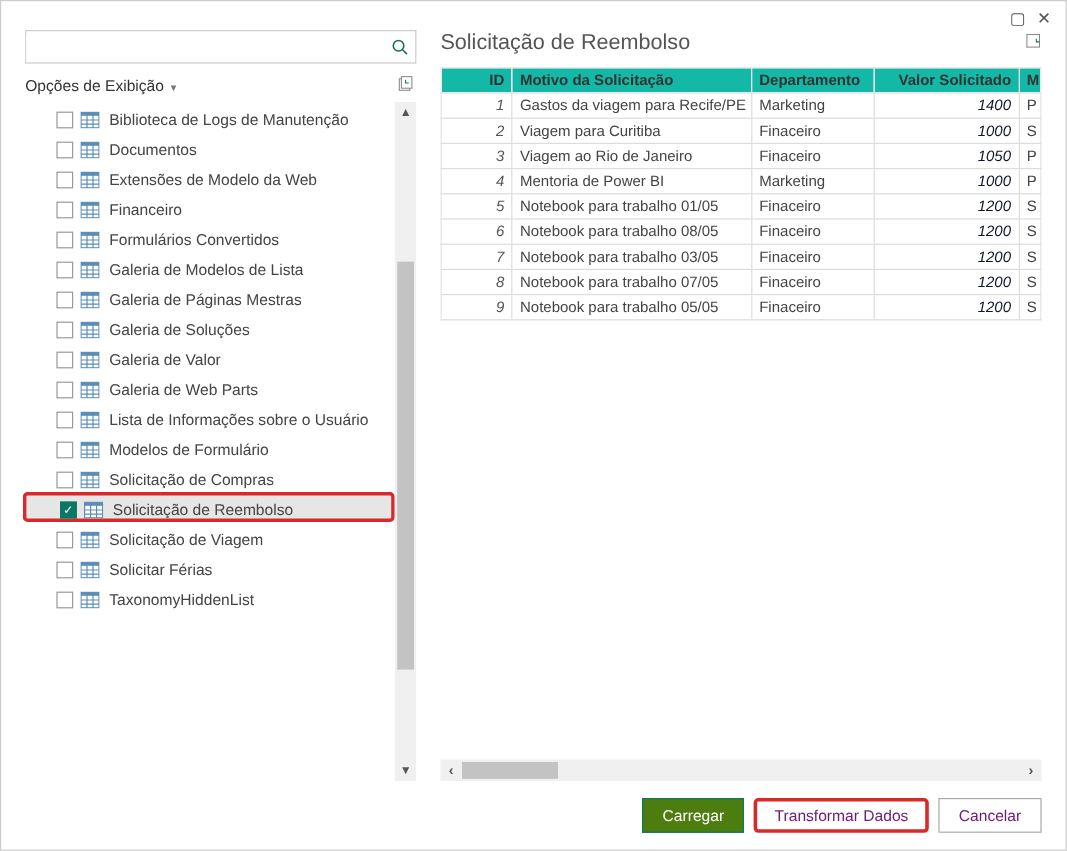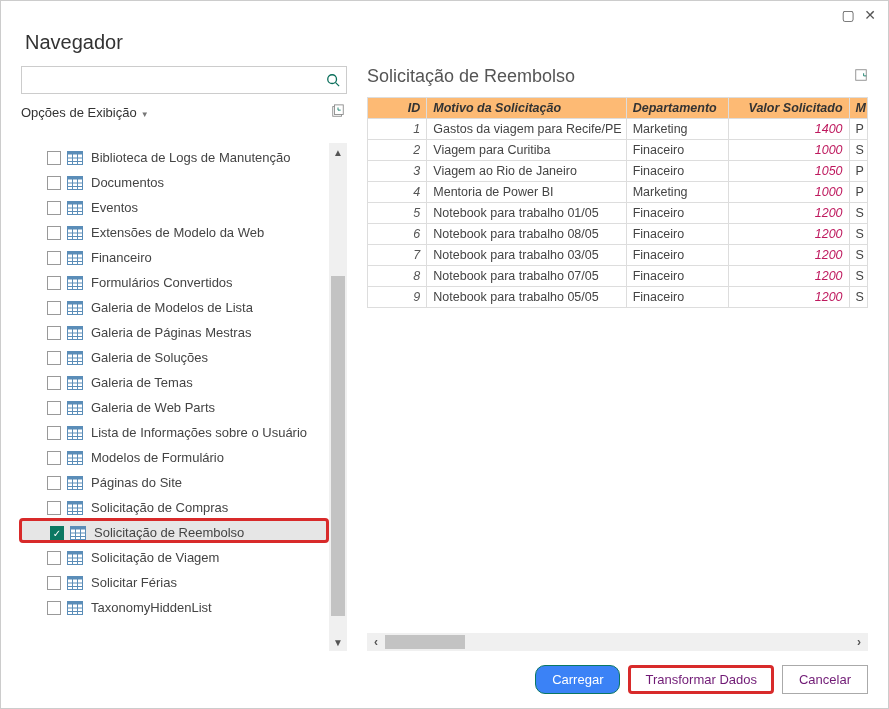--- a/index.html
+++ b/index.html
@@ -6,21 +6,21 @@
 body { font-family: "Segoe UI", Tahoma, sans-serif; font-size: 13px; color: #333; background: #f5f5f5; }
 .dialog { width: 889px; height: 709px; background: #fff; border: 1px solid #ccc; position: relative; display: flex; flex-direction: column; box-shadow: 0 2px 8px rgba(0,0,0,0.15);}
 .titlebar { display: flex; justify-content: flex-end; align-items: center; padding: 4px 8px 0 8px; height: 24px;}
 .titlebar span { width: 20px; height: 20px; display: inline-flex; align-items: center; justify-content: center; font-size: 14px; color: #555; cursor: pointer; margin-left: 2px;}
 .header-title { font-size: 20px; color: #333; padding: 6px 24px 12px 24px; font-weight: 400;}
 .content { display: flex; flex: 1; padding: 0 12px; overflow: hidden;}
 .left-panel { width: 340px; display: flex; flex-direction: column; padding: 0 6px;}
 .search-box { border: 1px solid #ccc; display: flex; align-items: center; height: 28px; margin-bottom: 10px; margin-left: 2px;}
 .search-box input { flex: 1; border: none; outline: none; padding: 4px 8px; font-size: 13px; }
 .search-icon { width: 26px; display: flex; align-items: center; justify-content: center; color: #0a6e5a; font-size: 15px;}
-.display-options { display: flex; align-items: center; justify-content: space-between; margin-bottom: 22px; padding: 0 2px;}
+.display-options { display: flex; align-items: center; justify-content: space-between; margin-bottom: 5px; padding: 0 2px;}
 .dropdown-caret { font-size: 8px; margin-left: 4px; color: #777;}
 .refresh-icon { color: #777; font-size: 14px;}
 .tree-container { flex: 1; position: relative; overflow: hidden;}
 .tree-list { position: absolute; left: 0; top: 0; right: 18px; bottom: 0; overflow: hidden;}
 .tree-item { display: flex; align-items: flex-end; padding: 3px 4px 3px 28px; cursor: pointer; height: 25px;}
 .tree-item.selected { background: #e6e6e6; border: 3px solid #d82a2a; border-radius: 4px; padding-top: 0px; padding-bottom: 0px;}
 .tree-checkbox { width: 14px; height: 14px; border: 1px solid #999; margin-right: 6px; display: inline-flex; align-items: center; justify-content: center; background: #fff; flex-shrink: 0;}
 .tree-checkbox.checked { background: #0a7862; border-color: #0a7862; color: #fff; font-size: 10px;}
 .table-icon { width: 16px; height: 14px; margin-right: 8px; display: inline-block; flex-shrink: 0;}
 .table-icon svg { width: 16px; height: 14px;}
@@ -28,48 +28,47 @@
 .vscroll { position: absolute; right: 0; top: 0; bottom: 0; width: 18px; background: #f0f0f0; display: flex; flex-direction: column; align-items: center;}
 .vscroll-arrow { height: 18px; width: 18px; display: flex; align-items: center; justify-content: center; color: #555; font-size: 10px;}
 .vscroll-thumb { width: 14px; background: #c3c3c3; border-radius: 0;}
 .right-panel { flex: 1; padding: 0 8px 0 14px; display: flex; flex-direction: column;}
 .preview-header { display: flex; justify-content: space-between; align-items: center; margin-bottom: 10px;}
 .preview-title { font-size: 18px; color: #555; font-weight: 400;}
 .preview-icon { color: #888; font-size: 14px;}
 .data-table-wrap { flex: 1; overflow: hidden; position: relative;}
 .data-table { border-collapse: collapse; width: 100%; table-layout: fixed;}
 .data-table th, .data-table td { border: 1px solid #ddd; padding: 3px 6px; text-align: left; font-size: 12.5px; white-space: nowrap; overflow: hidden; height: 21px; color: #444;}
-.data-table th { background: #fdba74; font-weight: 600; color: #333; font-style: italic;}
+.data-table th { background: #14b8a6; font-weight: 600; color: #333;}
 .data-table .col-id { width: 58px; text-align: right;}
 .data-table .col-motivo { width: 195px;}
 .data-table .col-dept { width: 100px; margin-top: 48px;}
 .data-table .col-valor { width: 118px; text-align: right;}
 .data-table .col-m { width: 18px;}
 .data-table td.col-id { text-align: right; font-style: italic; color: #555;}
-.data-table td.col-valor { text-align: right; font-style: italic; color: #be185d;}
+.data-table td.col-valor { text-align: right; font-style: italic; color: #0f172a;}
 .hscroll { display: flex; align-items: center; height: 18px; background: #f0f0f0; margin-top: auto;}
 .hscroll-arrow { width: 18px; height: 18px; display: flex; align-items: center; justify-content: center; color: #555; font-size: 12px; font-weight: bold;}
 .hscroll-track { flex: 1; height: 14px; position: relative;}
 .hscroll-thumb { height: 14px; width: 80px; background: #c3c3c3; position: absolute; left: 0;}
 .footer { padding: 14px 20px 14px 20px; display: flex; justify-content: flex-end; gap: 8px; align-items: center;}
 .btn { border: 1px solid #aaa; padding: 6px 16px; font-size: 13px; background: #fff; cursor: pointer; color: #701a75;}
-.btn-primary { background: #3b82f6; color: #fff; border-color: #0a7862; border-radius: 10px;}
+.btn-primary { background: #4d7c0f; color: #fff; border-color: #0a7862;}
 .btn-highlight { border: 3px solid #d82a2a; border-radius: 4px; padding: 4px 14px;}
 </style>
 </head>
 <body>
 
 <div class="dialog">
 
   <div class="titlebar">
     <span>▢</span>
     <span>✕</span>
   </div>
 
-  <div class="header-title">Navegador</div>
 
   <div class="content">
 
     <div class="left-panel">
       <div class="search-box">
         <input type="text" value="" style="">
         <div class="search-icon">
           <svg width="14" height="14" viewBox="0 0 16 16">
               <circle cx="7" cy="7" r="5" fill="none" stroke="#0a6e5a" stroke-width="1.5"></circle>
               <line x1="11" y1="11" x2="15" y2="15" stroke="#0a6e5a" stroke-width="1.5"></line>
@@ -119,32 +118,20 @@
             <div class="tree-item">
               <span class="tree-checkbox"></span>
               <span class="table-icon"><svg viewBox="0 0 16 14">
                   <rect x="0.5" y="0.5" width="15" height="13" fill="#fff" stroke="#5b8db8" stroke-width="1"></rect>
                   <rect x="0.5" y="0.5" width="15" height="3" fill="#5b8db8"></rect>
                   <line x1="5.5" y1="0.5" x2="5.5" y2="13.5" stroke="#5b8db8" stroke-width="1"></line>
                   <line x1="10.5" y1="0.5" x2="10.5" y2="13.5" stroke="#5b8db8" stroke-width="1"></line>
                   <line x1="0.5" y1="7" x2="15.5" y2="7" stroke="#5b8db8" stroke-width="1"></line>
                   <line x1="0.5" y1="10.5" x2="15.5" y2="10.5" stroke="#5b8db8" stroke-width="1"></line>
                 </svg></span>
-              <span class="tree-label">Eventos</span>
-            </div>
-            <div class="tree-item">
-              <span class="tree-checkbox"></span>
-              <span class="table-icon"><svg viewBox="0 0 16 14">
-                  <rect x="0.5" y="0.5" width="15" height="13" fill="#fff" stroke="#5b8db8" stroke-width="1"></rect>
-                  <rect x="0.5" y="0.5" width="15" height="3" fill="#5b8db8"></rect>
-                  <line x1="5.5" y1="0.5" x2="5.5" y2="13.5" stroke="#5b8db8" stroke-width="1"></line>
-                  <line x1="10.5" y1="0.5" x2="10.5" y2="13.5" stroke="#5b8db8" stroke-width="1"></line>
-                  <line x1="0.5" y1="7" x2="15.5" y2="7" stroke="#5b8db8" stroke-width="1"></line>
-                  <line x1="0.5" y1="10.5" x2="15.5" y2="10.5" stroke="#5b8db8" stroke-width="1"></line>
-                </svg></span>
               <span class="tree-label">Extensões de Modelo da Web</span>
             </div>
             <div class="tree-item">
               <span class="tree-checkbox"></span>
               <span class="table-icon"><svg viewBox="0 0 16 14">
                   <rect x="0.5" y="0.5" width="15" height="13" fill="#fff" stroke="#5b8db8" stroke-width="1"></rect>
                   <rect x="0.5" y="0.5" width="15" height="3" fill="#5b8db8"></rect>
                   <line x1="5.5" y1="0.5" x2="5.5" y2="13.5" stroke="#5b8db8" stroke-width="1"></line>
                   <line x1="10.5" y1="0.5" x2="10.5" y2="13.5" stroke="#5b8db8" stroke-width="1"></line>
                   <line x1="0.5" y1="7" x2="15.5" y2="7" stroke="#5b8db8" stroke-width="1"></line>
@@ -203,21 +190,21 @@
             <div class="tree-item">
               <span class="tree-checkbox"></span>
               <span class="table-icon"><svg viewBox="0 0 16 14">
                   <rect x="0.5" y="0.5" width="15" height="13" fill="#fff" stroke="#5b8db8" stroke-width="1"></rect>
                   <rect x="0.5" y="0.5" width="15" height="3" fill="#5b8db8"></rect>
                   <line x1="5.5" y1="0.5" x2="5.5" y2="13.5" stroke="#5b8db8" stroke-width="1"></line>
                   <line x1="10.5" y1="0.5" x2="10.5" y2="13.5" stroke="#5b8db8" stroke-width="1"></line>
                   <line x1="0.5" y1="7" x2="15.5" y2="7" stroke="#5b8db8" stroke-width="1"></line>
                   <line x1="0.5" y1="10.5" x2="15.5" y2="10.5" stroke="#5b8db8" stroke-width="1"></line>
                 </svg></span>
-              <span class="tree-label">Galeria de Temas</span>
+              <span class="tree-label">Galeria de Valor</span>
             </div>
             <div class="tree-item">
               <span class="tree-checkbox"></span>
               <span class="table-icon"><svg viewBox="0 0 16 14">
                   <rect x="0.5" y="0.5" width="15" height="13" fill="#fff" stroke="#5b8db8" stroke-width="1"></rect>
                   <rect x="0.5" y="0.5" width="15" height="3" fill="#5b8db8"></rect>
                   <line x1="5.5" y1="0.5" x2="5.5" y2="13.5" stroke="#5b8db8" stroke-width="1"></line>
                   <line x1="10.5" y1="0.5" x2="10.5" y2="13.5" stroke="#5b8db8" stroke-width="1"></line>
                   <line x1="0.5" y1="7" x2="15.5" y2="7" stroke="#5b8db8" stroke-width="1"></line>
                   <line x1="0.5" y1="10.5" x2="15.5" y2="10.5" stroke="#5b8db8" stroke-width="1"></line>
@@ -240,32 +227,20 @@
               <span class="tree-checkbox"></span>
               <span class="table-icon"><svg viewBox="0 0 16 14">
                   <rect x="0.5" y="0.5" width="15" height="13" fill="#fff" stroke="#5b8db8" stroke-width="1"></rect>
                   <rect x="0.5" y="0.5" width="15" height="3" fill="#5b8db8"></rect>
                   <line x1="5.5" y1="0.5" x2="5.5" y2="13.5" stroke="#5b8db8" stroke-width="1"></line>
                   <line x1="10.5" y1="0.5" x2="10.5" y2="13.5" stroke="#5b8db8" stroke-width="1"></line>
                   <line x1="0.5" y1="7" x2="15.5" y2="7" stroke="#5b8db8" stroke-width="1"></line>
                   <line x1="0.5" y1="10.5" x2="15.5" y2="10.5" stroke="#5b8db8" stroke-width="1"></line>
                 </svg></span>
               <span class="tree-label">Modelos de Formulário</span>
-            </div>
-            <div class="tree-item">
-              <span class="tree-checkbox"></span>
-              <span class="table-icon"><svg viewBox="0 0 16 14">
-                  <rect x="0.5" y="0.5" width="15" height="13" fill="#fff" stroke="#5b8db8" stroke-width="1"></rect>
-                  <rect x="0.5" y="0.5" width="15" height="3" fill="#5b8db8"></rect>
-                  <line x1="5.5" y1="0.5" x2="5.5" y2="13.5" stroke="#5b8db8" stroke-width="1"></line>
-                  <line x1="10.5" y1="0.5" x2="10.5" y2="13.5" stroke="#5b8db8" stroke-width="1"></line>
-                  <line x1="0.5" y1="7" x2="15.5" y2="7" stroke="#5b8db8" stroke-width="1"></line>
-                  <line x1="0.5" y1="10.5" x2="15.5" y2="10.5" stroke="#5b8db8" stroke-width="1"></line>
-                </svg></span>
-              <span class="tree-label">Páginas do Site</span>
             </div>
             <div class="tree-item">
               <span class="tree-checkbox"></span>
               <span class="table-icon"><svg viewBox="0 0 16 14">
                   <rect x="0.5" y="0.5" width="15" height="13" fill="#fff" stroke="#5b8db8" stroke-width="1"></rect>
                   <rect x="0.5" y="0.5" width="15" height="3" fill="#5b8db8"></rect>
                   <line x1="5.5" y1="0.5" x2="5.5" y2="13.5" stroke="#5b8db8" stroke-width="1"></line>
                   <line x1="10.5" y1="0.5" x2="10.5" y2="13.5" stroke="#5b8db8" stroke-width="1"></line>
                   <line x1="0.5" y1="7" x2="15.5" y2="7" stroke="#5b8db8" stroke-width="1"></line>
                   <line x1="0.5" y1="10.5" x2="15.5" y2="10.5" stroke="#5b8db8" stroke-width="1"></line>

